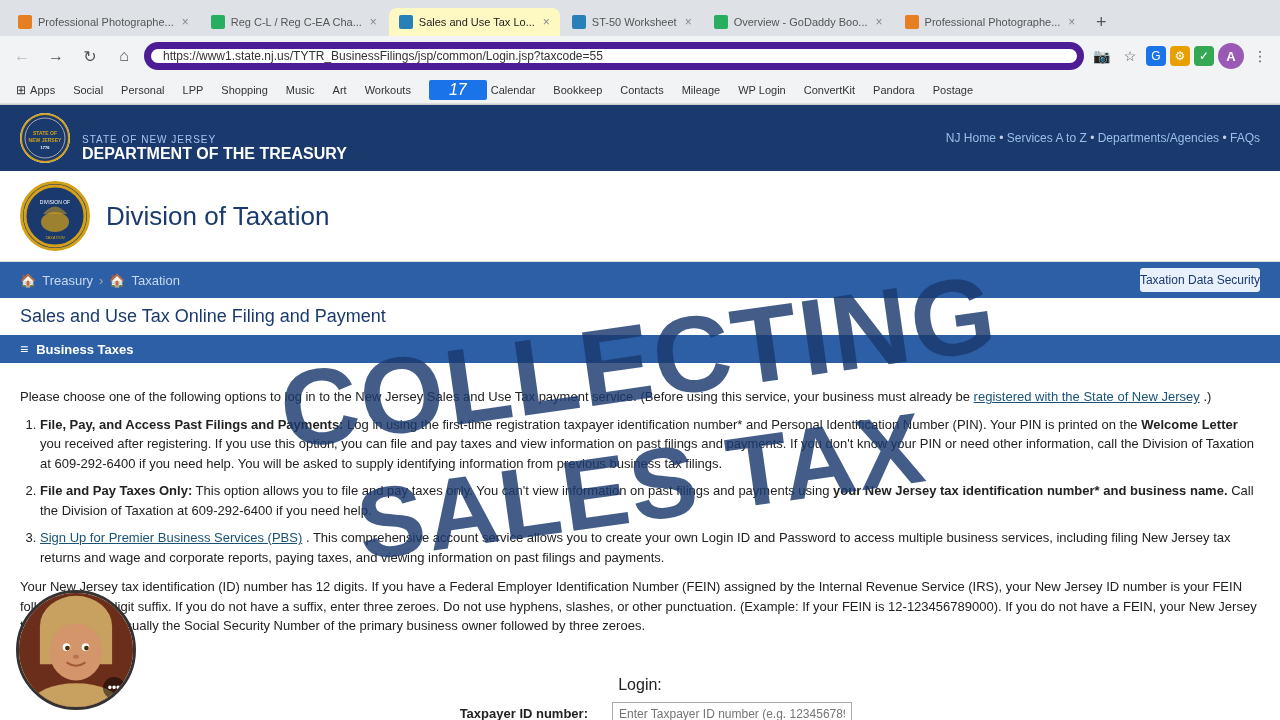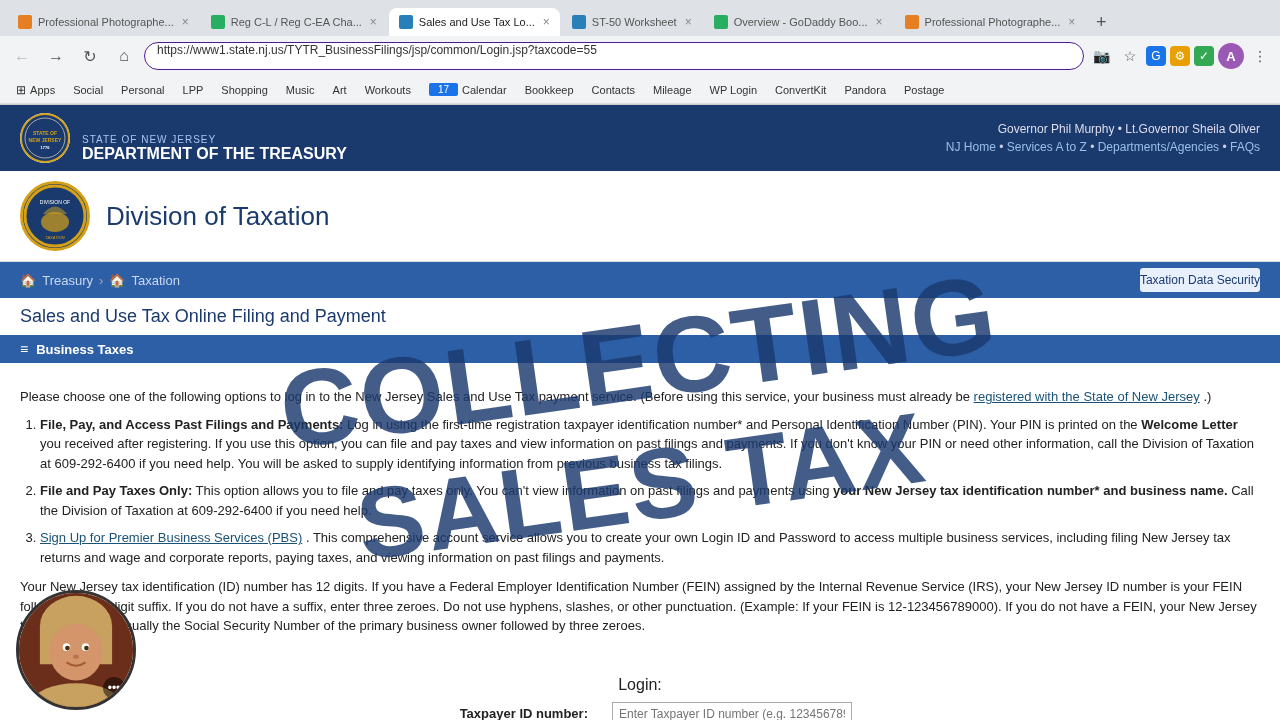--- a/index.html
+++ b/index.html
@@ -26,21 +26,21 @@
       font-size: 11px;
       max-width: 200px;
       height: 28px;
       gap: 6px;
       background: #dee1e6;
       color: #555;
       position: relative;
       cursor: pointer;
     }
     .tab.active {
-      background: #ffffff;
+      background: #fef9c3;
       color: #222;
       z-index: 1;
     }
     .tab-favicon {
       width: 14px;
       height: 14px;
       border-radius: 2px;
       flex-shrink: 0;
     }
     .tab-label {
@@ -80,27 +80,27 @@
       display: flex; align-items: center; justify-content: center;
       border-radius: 50%;
       font-size: 16px;
       color: #555;
       cursor: pointer;
     }
     .nav-btn.disabled { color: #bbb; cursor: default; }
     .address-bar {
       flex: 1;
       height: 28px;
-      border: 1px solid #4c1d95;
+      border: 7px solid #4c1d95;
       border-radius: 14px;
       padding: 0 12px;
       font-size: 12px;
       background: #fff;
       display: flex;
-      align-items: flex-start;
+      align-items: flex-end;
       color: #333;
     }
     .nav-icons {
       display: flex;
       gap: 4px;
       align-items: center;
     }
     .nav-icon {
       width: 24px; height: 24px;
       display: flex; align-items: center; justify-content: center;
@@ -479,21 +479,21 @@
     <div class="bookmark-item">
       <span>Music</span>
     </div>
     <div class="bookmark-item">
       <span>Art</span>
     </div>
     <div class="bookmark-item">
       <span>Workouts</span>
     </div>
     <div class="bookmark-item">
-      <span style="font-size:10px;background:#1a73e8;color:#fff;padding:1px 9px;border-radius:2px;">17</span>
+      <span style="font-size:16px;background:#1a73e8;color:#fff;padding:1px 20px;border-radius:2px;font-style:italic;">17</span>
       <span>Calendar</span>
     </div>
     <div class="bookmark-item">
       <span>Bookkeep</span>
     </div>
     <div class="bookmark-item">
       <span>Contacts</span>
     </div>
     <div class="bookmark-item">
       <span>Mileage</span>
@@ -525,21 +525,20 @@
           <text x="25" y="29" text-anchor="middle" fill="#d4a017" font-size="5" font-weight="bold">NEW JERSEY</text>
           <text x="25" y="36" text-anchor="middle" fill="#fff" font-size="4">1776</text>
         </svg>
       </div>
       <div class="nj-title-block">
         <div class="nj-state-name">STATE OF NEW JERSEY</div>
         <div class="nj-dept-name">DEPARTMENT OF THE TREASURY</div>
       </div>
     </div>
     <div class="nj-header-right">
-      <div class="gov-line">Governor Phil Murphy • Lt.Governor Sheila Oliver</div>
       <div>
         <a href="#">NJ Home</a>
         <span> • </span>
         <a href="#">Services A to Z</a>
         <span> • </span>
         <a href="#">Departments/Agencies</a>
         <span> • </span>
         <a href="#">FAQs</a>
       </div>
     </div>

